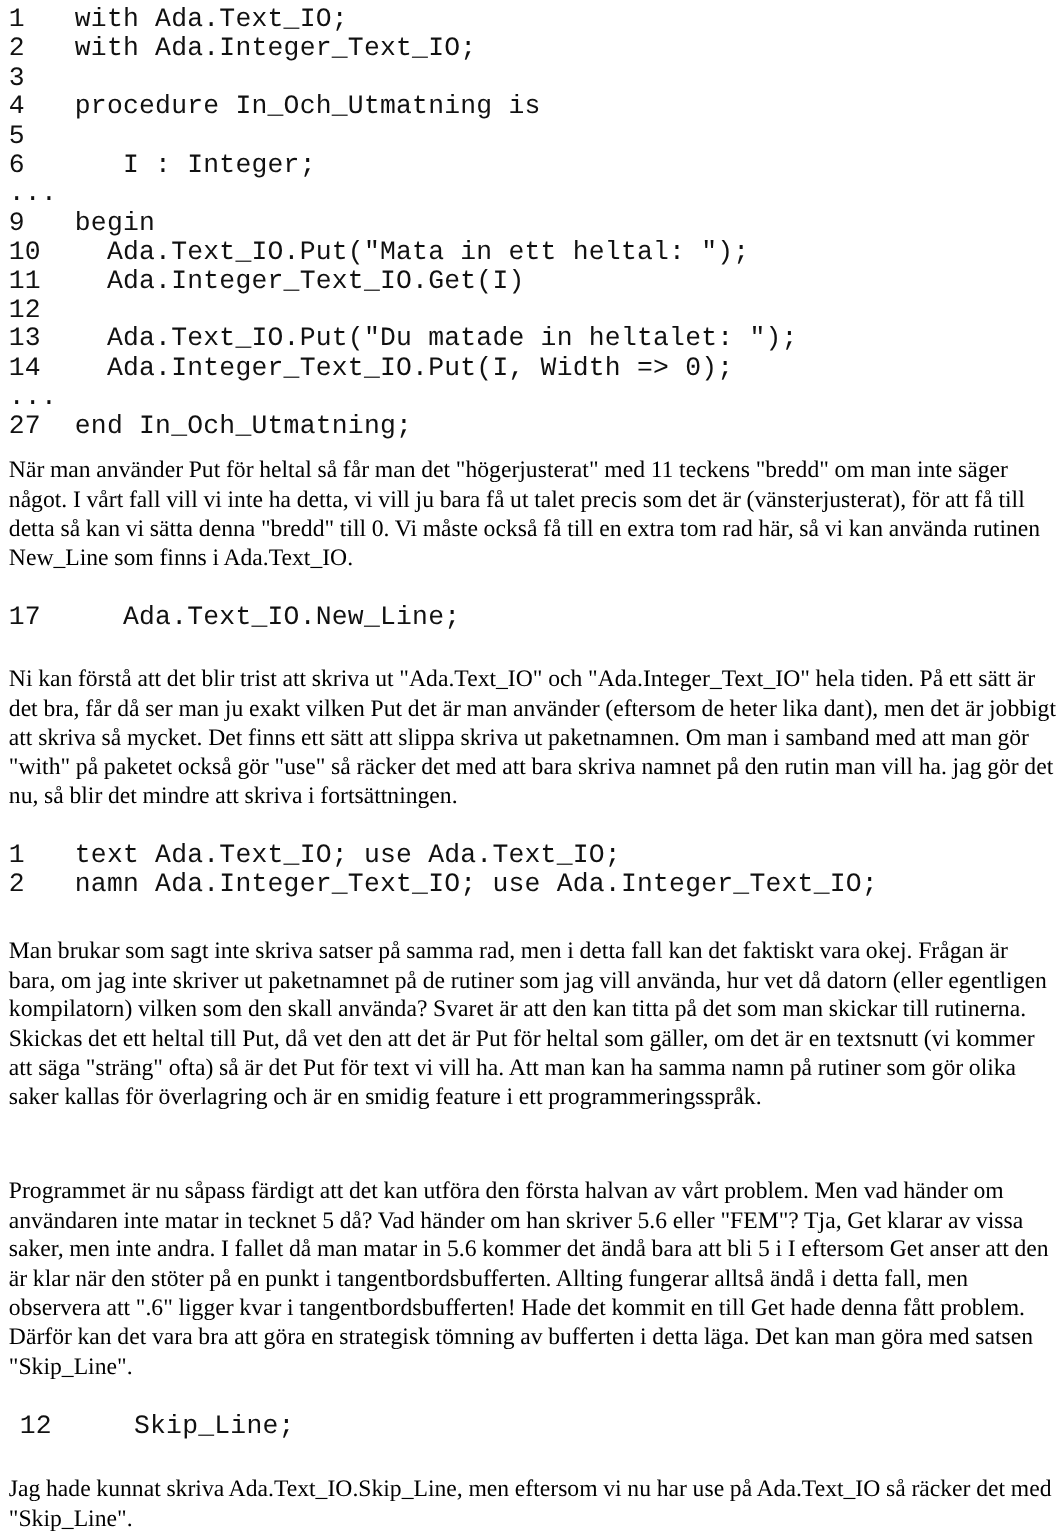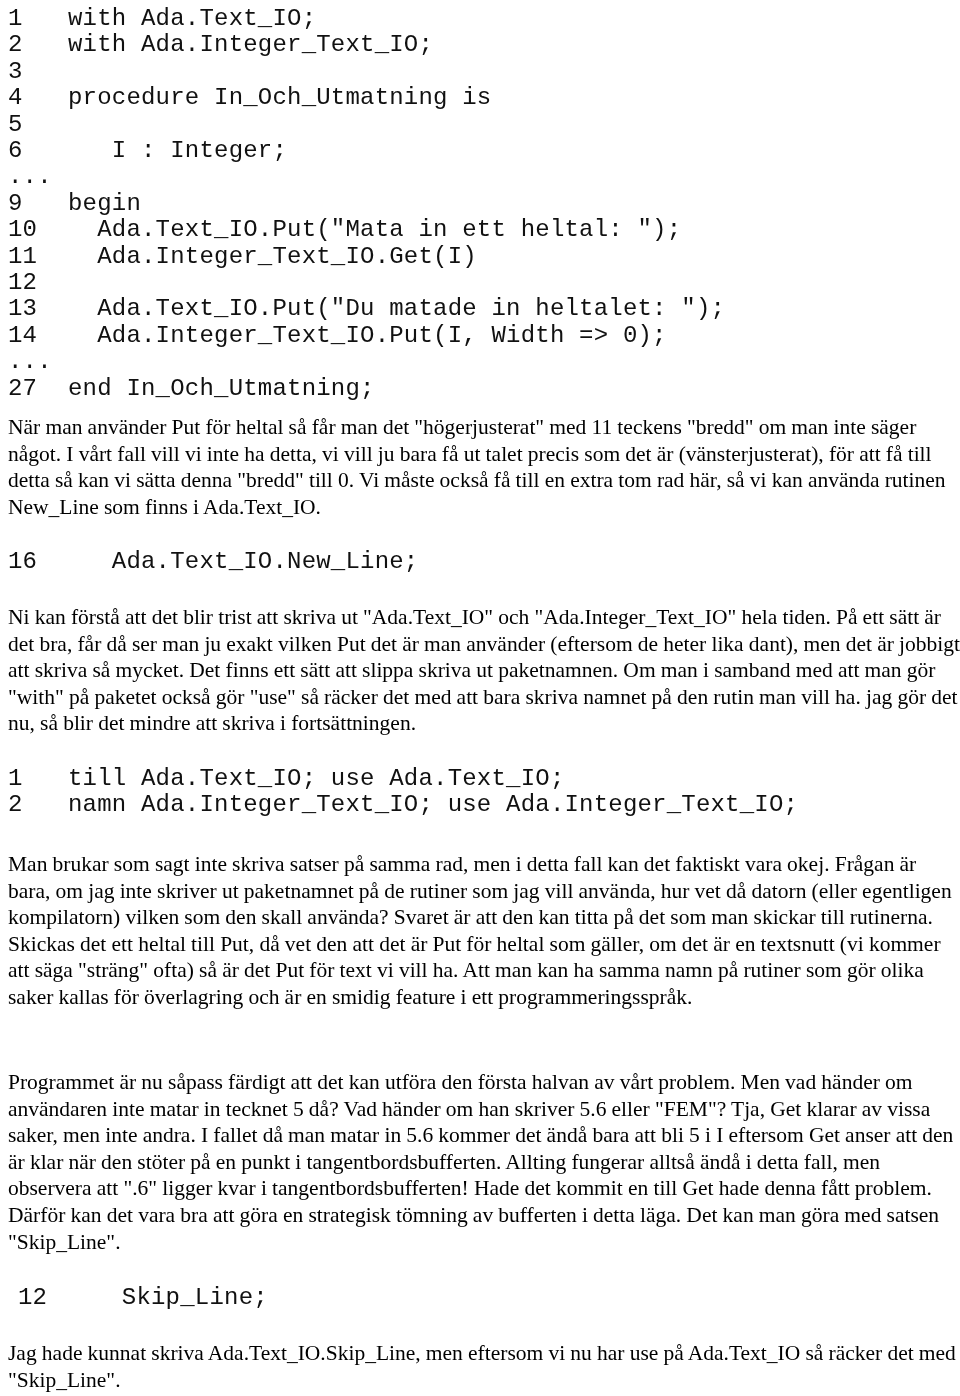--- a/index.html
+++ b/index.html
@@ -65,25 +65,25 @@
 </style>
 </head>
 <body>
 
 <div class="page">
 
   <div class="code-block blk-1"><span class="code-line"><span class="ln">1</span><span class="src">with Ada.Text_IO;</span></span><span class="code-line"><span class="ln">2</span><span class="src">with Ada.Integer_Text_IO;</span></span><span class="code-line"><span class="ln">3</span><span class="src"></span></span><span class="code-line"><span class="ln">4</span><span class="src">procedure In_Och_Utmatning is</span></span><span class="code-line"><span class="ln">5</span><span class="src"></span></span><span class="code-line"><span class="ln">6</span><span class="src">   I : Integer;</span></span><span class="code-line"><span class="ln">...</span><span class="src"></span></span><span class="code-line"><span class="ln">9</span><span class="src">begin</span></span><span class="code-line"><span class="ln">10</span><span class="src">  Ada.Text_IO.Put("Mata in ett heltal: ");</span></span><span class="code-line"><span class="ln">11</span><span class="src">  Ada.Integer_Text_IO.Get(I)</span></span><span class="code-line"><span class="ln">12</span><span class="src"></span></span><span class="code-line"><span class="ln">13</span><span class="src">  Ada.Text_IO.Put("Du matade in heltalet: ");</span></span><span class="code-line"><span class="ln">14</span><span class="src">  Ada.Integer_Text_IO.Put(I, Width =&gt; 0);</span></span><span class="code-line"><span class="ln">...</span><span class="src"></span></span><span class="code-line"><span class="ln">27</span><span class="src">end In_Och_Utmatning;</span></span></div>
 
   <p class="para p-1">När man använder Put för heltal så får man det "högerjusterat" med 11 teckens "bredd" om man inte säger något. I vårt fall vill vi inte ha detta, vi vill ju bara få ut talet precis som det är (vänsterjusterat), för att få till detta så kan vi sätta denna "bredd" till 0.  Vi måste också få till en extra tom rad här, så vi kan använda rutinen New_Line som finns i Ada.Text_IO.</p>
 
-  <div class="code-block blk-2"><span class="code-line"><span class="ln">16</span><span class="src">   Ada.Text_IO.New_Line;</span></span></div>
+  <div class="code-block blk-2"><span class="code-line"><span class="ln">17</span><span class="src">   Ada.Text_IO.New_Line;</span></span></div>
 
   <p class="para p-2">Ni kan förstå att det blir trist att skriva ut "Ada.Text_IO" och "Ada.Integer_Text_IO" hela tiden. På ett sätt är det bra, får då ser man ju exakt vilken Put det är man använder (eftersom de heter lika dant), men det är jobbigt att skriva så mycket. Det finns ett sätt att slippa skriva ut paketnamnen. Om man i samband med att man gör "with" på paketet också gör "use" så räcker det med att bara skriva namnet på den rutin man vill ha. jag gör det nu, så blir det mindre att skriva i fortsättningen.</p>
 
-  <div class="code-block blk-3"><span class="code-line"><span class="ln">1</span><span class="src">till Ada.Text_IO; use Ada.Text_IO;</span></span><span class="code-line"><span class="ln">2</span><span class="src">namn Ada.Integer_Text_IO; use Ada.Integer_Text_IO;</span></span></div>
+  <div class="code-block blk-3"><span class="code-line"><span class="ln">1</span><span class="src">text Ada.Text_IO; use Ada.Text_IO;</span></span><span class="code-line"><span class="ln">2</span><span class="src">namn Ada.Integer_Text_IO; use Ada.Integer_Text_IO;</span></span></div>
 
   <p class="para p-3">Man brukar som sagt inte skriva satser på samma rad, men i detta fall kan det faktiskt vara okej. Frågan är bara, om jag inte skriver ut paketnamnet på de rutiner som jag vill använda, hur vet då datorn (eller egentligen kompilatorn) vilken som den skall använda?  Svaret är att den kan titta på det som man skickar till rutinerna. Skickas det ett heltal till Put, då vet den att det är Put för heltal som gäller, om det är en textsnutt (vi kommer att säga "sträng" ofta) så är det Put för text vi vill ha. Att man kan ha samma namn på rutiner som gör olika saker kallas för överlagring och är en smidig feature i ett programmeringsspråk.</p>
 
   <p class="para p-4">Programmet är nu såpass färdigt att det kan utföra den första halvan av vårt problem. Men vad händer om användaren inte matar in tecknet 5 då? Vad händer om han skriver 5.6 eller "FEM"? Tja, Get klarar av vissa saker, men inte andra. I fallet då man matar in 5.6 kommer det ändå bara att bli 5 i I eftersom Get anser att den är klar när den stöter på en punkt i tangentbordsbufferten. Allting fungerar alltså ändå i detta fall, men observera att ".6" ligger kvar i tangentbordsbufferten!  Hade det kommit en till Get hade denna fått problem. Därför kan det vara bra att göra en strategisk tömning av bufferten i detta läga. Det kan man göra med satsen "Skip_Line".</p>
 
   <div class="code-block blk-4"><span class="code-line"><span class="ln">12</span><span class="src">   Skip_Line;</span></span></div>
 
   <p class="para p-5">Jag hade kunnat skriva Ada.Text_IO.Skip_Line, men eftersom vi nu har use på Ada.Text_IO så räcker det med "Skip_Line".</p>
 
 </div>

